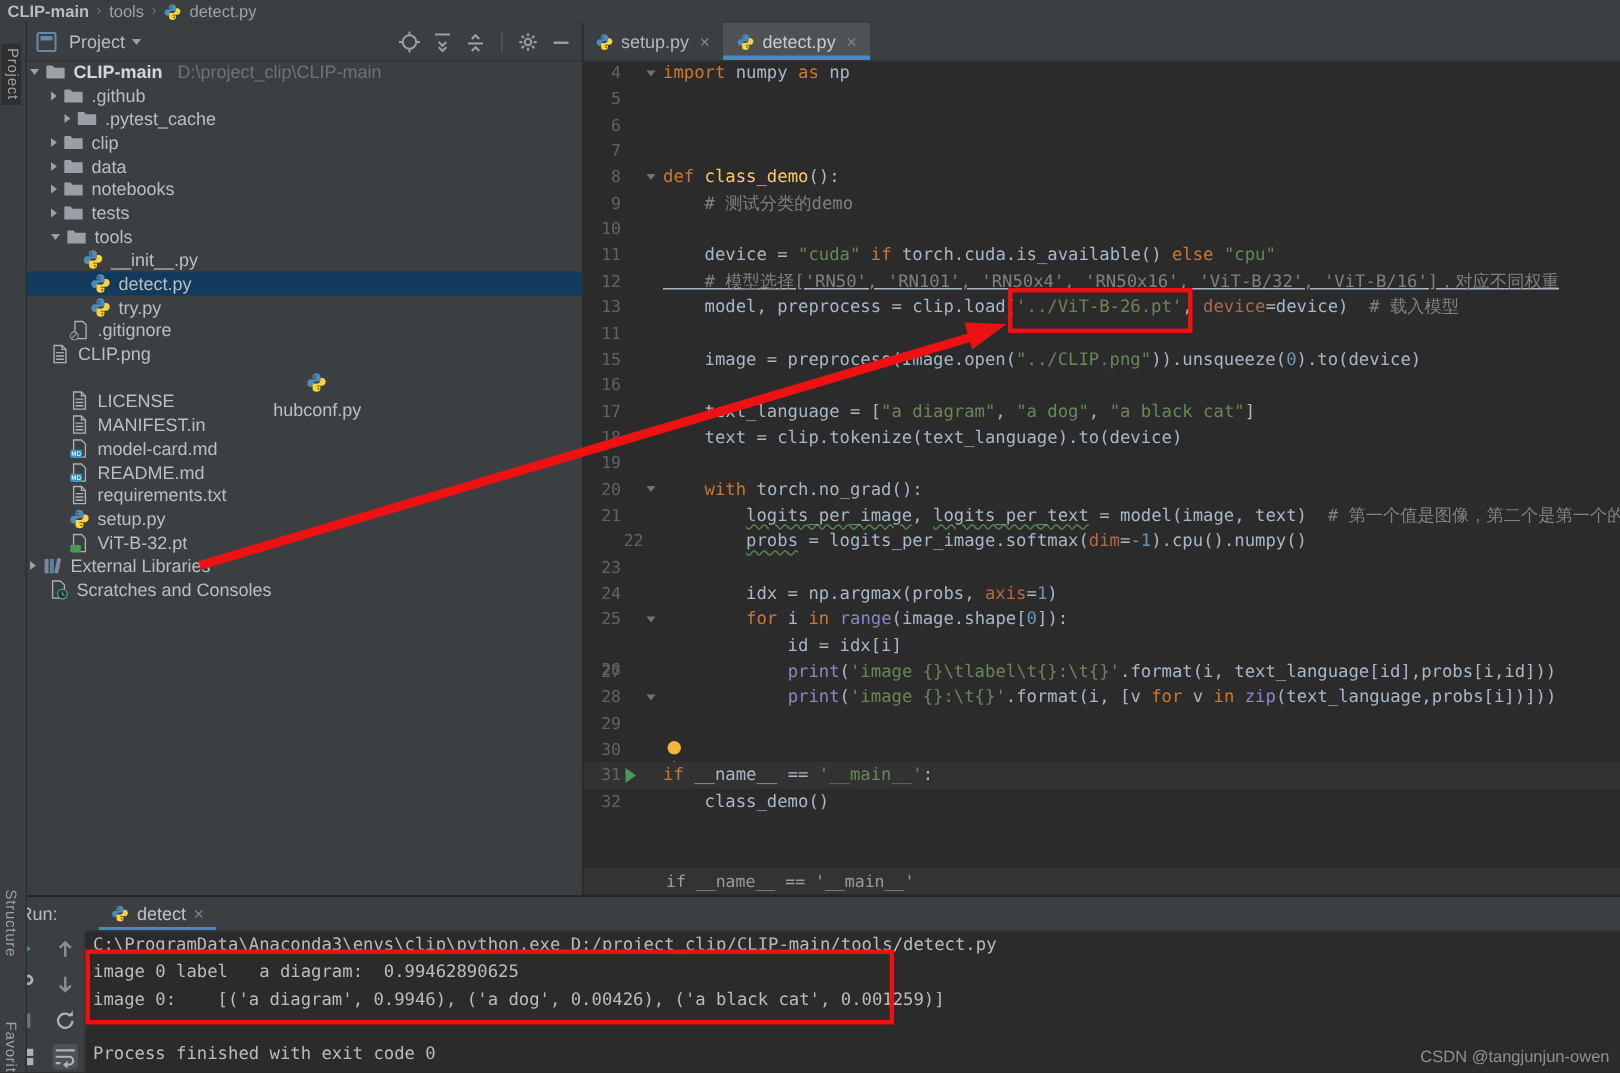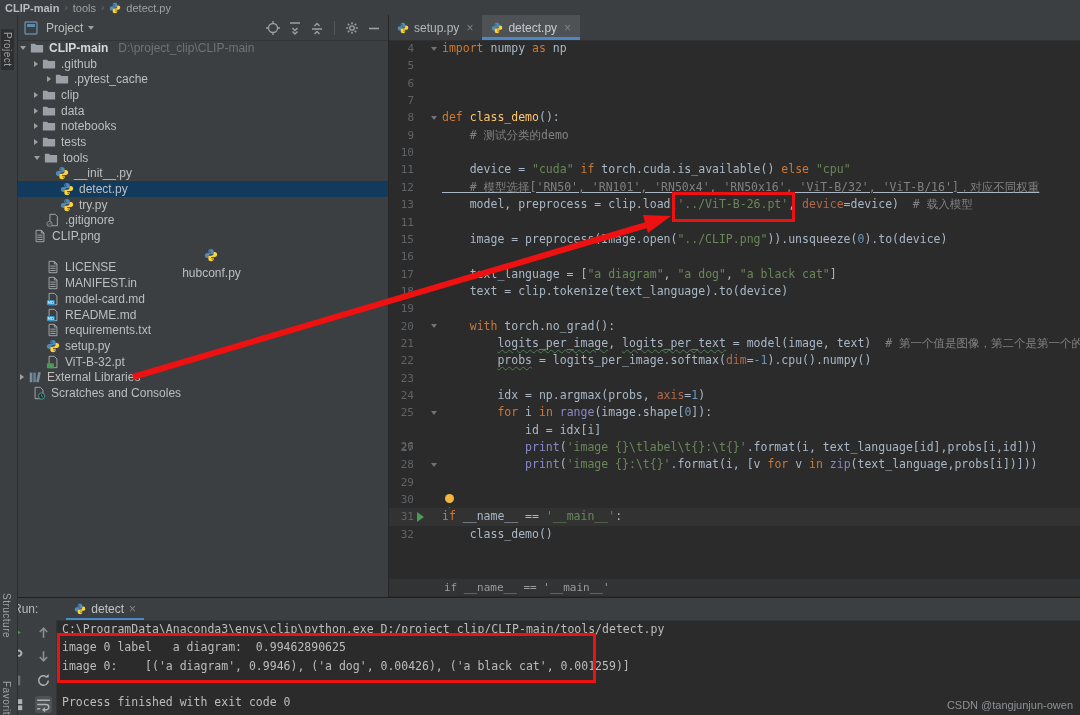--- a/index.html
+++ b/index.html
@@ -144,21 +144,21 @@
         <span class="lbl">CLIP-main</span>
         <span class="hint">D:\project_clip\CLIP-main</span>
       </div>
       <div class="tree-row" style="padding-left: 17px;">
         <span class="chev chev-r"></span>
         <span class="icon16"><svg viewBox="0 0 16 16">
             <path fill="#9aa0a6" d="M1.5 3h4.2l1.5 1.7h7.3c.3 0 .5.2.5.5v7.3c0 .3-.2.5-.5.5h-13c-.3 0-.5-.2-.5-.5V3.5c0-.3.2-.5.5-.5z"></path>
           </svg></span>
         <span class="lbl">.github</span>
       </div>
-      <div class="tree-row" style="padding-left: 30px;">
+      <div class="tree-row" style="padding-left: 14px; margin-left: 12px;">
         <span class="chev chev-r"></span>
         <span class="icon16"><svg viewBox="0 0 16 16">
             <path fill="#9aa0a6" d="M1.5 3h4.2l1.5 1.7h7.3c.3 0 .5.2.5.5v7.3c0 .3-.2.5-.5.5h-13c-.3 0-.5-.2-.5-.5V3.5c0-.3.2-.5.5-.5z"></path>
           </svg></span>
         <span class="lbl">.pytest_cache</span>
       </div>
       <div class="tree-row" style="padding-left: 17px;">
         <span class="chev chev-r"></span>
         <span class="icon16"><svg viewBox="0 0 16 16">
             <path fill="#9aa0a6" d="M1.5 3h4.2l1.5 1.7h7.3c.3 0 .5.2.5.5v7.3c0 .3-.2.5-.5.5h-13c-.3 0-.5-.2-.5-.5V3.5c0-.3.2-.5.5-.5z"></path>
@@ -379,21 +379,21 @@
       <div class="codeline" style="top: 242.9px;"><span class="tk-p">    text = clip.tokenize(text_language).to(device)</span></div>
       <div class="lnum" style="top: 260.25px;">19</div>
       <div class="codeline" style="top: 260.25px;"></div>
       <div class="lnum" style="top: 277.6px;">20</div>
       <div class="fold" style="top: 277.6px;">
         <span class="chev chev-d" style="border-top-color:#707478;"></span>
       </div>
       <div class="codeline" style="top: 277.6px;"><span class="tk-p">    </span><span class="tk-k">with</span><span class="tk-p"> torch.no_grad():</span></div>
       <div class="lnum" style="top: 294.95px;">21</div>
       <div class="codeline" style="top: 294.95px;"><span class="tk-p">        </span><span class="tk-u">logits_per_image</span><span class="tk-p">, </span><span class="tk-u">logits_per_text</span><span class="tk-p"> = model(image, text)  </span><span class="tk-c"># 第一个值是图像，第二个是第一个的转置</span></div>
-      <div class="lnum" style="top: 312.3px;">22</div>
+      <div class="lnum" style="top: 312.3px; margin-left: 15px;">22</div>
       <div class="codeline" style="top: 312.3px;"><span class="tk-p">        </span><span class="tk-u">probs</span><span class="tk-p"> = logits_per_image.softmax(</span><span class="tk-a">dim</span><span class="tk-p">=</span><span class="tk-n">-1</span><span class="tk-p">).cpu().numpy()</span></div>
       <div class="lnum" style="top: 329.65px;">23</div>
       <div class="codeline" style="top: 329.65px;"></div>
       <div class="lnum" style="top: 347px;">24</div>
       <div class="codeline" style="top: 347px;"><span class="tk-p">        idx = np.argmax(probs, </span><span class="tk-a">axis</span><span class="tk-p">=</span><span class="tk-n">1</span><span class="tk-p">)</span></div>
       <div class="lnum" style="top: 364.35px;">25</div>
       <div class="fold" style="top: 364.35px;">
         <span class="chev chev-d" style="border-top-color:#707478;"></span>
       </div>
       <div class="codeline" style="top: 364.35px;"><span class="tk-p">        </span><span class="tk-k">for</span><span class="tk-p"> i </span><span class="tk-k">in</span><span class="tk-p"> </span><span class="tk-b">range</span><span class="tk-p">(image.shape[</span><span class="tk-n">0</span><span class="tk-p">]):</span></div>

